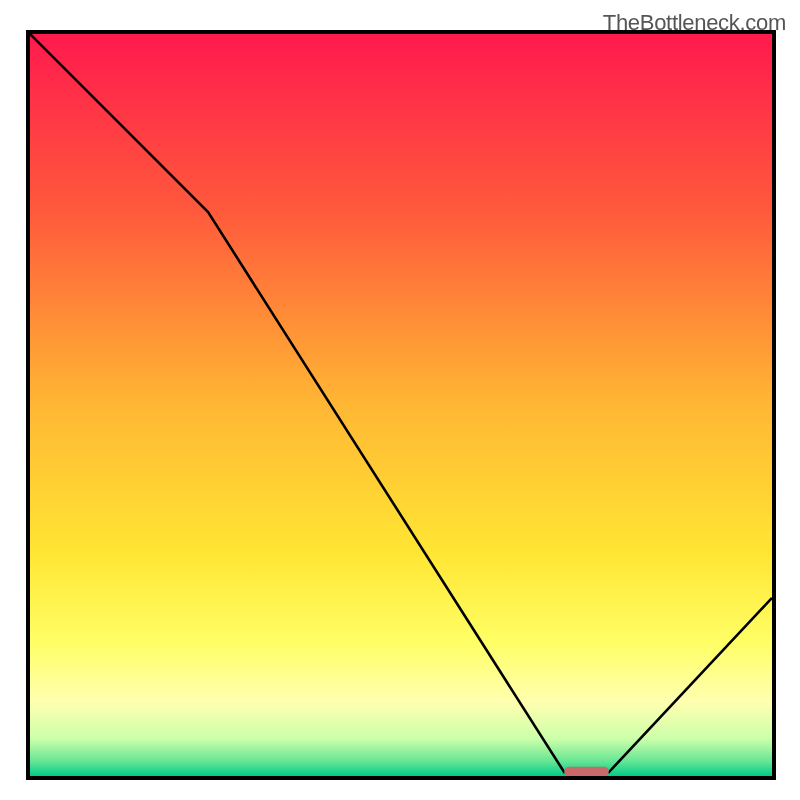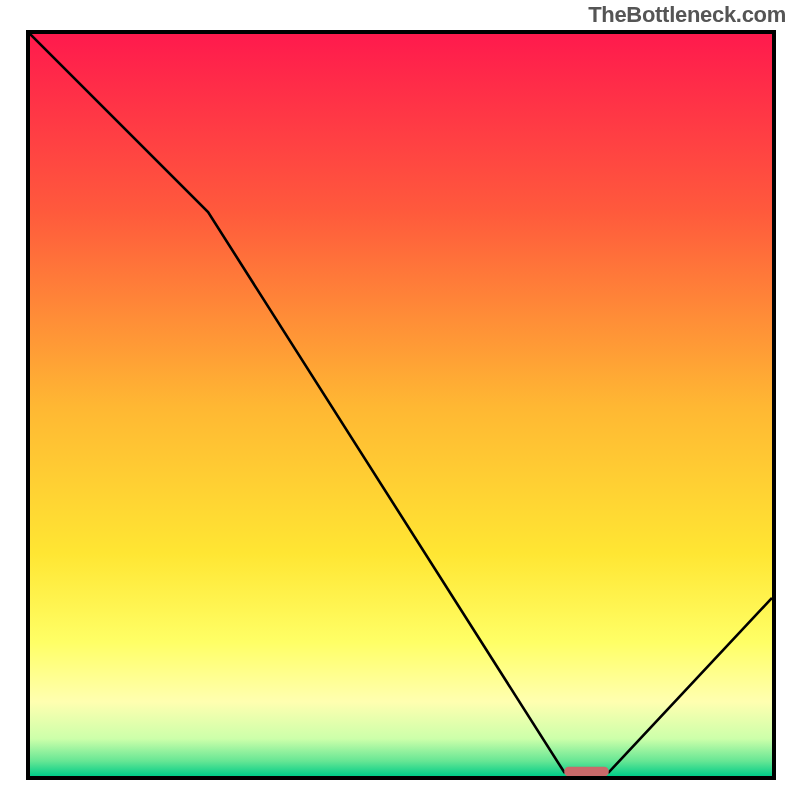--- a/index.html
+++ b/index.html
@@ -6,24 +6,24 @@
     margin: 0;
     padding: 0;
     width: 800px;
     height: 800px;
     background: #ffffff;
     font-family: Arial, Helvetica, sans-serif;
     position: relative;
   }
   .watermark {
     position: absolute;
-    top: 2px;
+    top: 10px;
     right: 14px;
     font-size: 22px;
-    font-weight: bold;
+    font-weight: normal;
     color: #555555;
     letter-spacing: -0.3px;
   }
   .plot {
     position: absolute;
     left: 26px;
     top: 30px;
     width: 750px;
     height: 750px;
     border: 4px solid #000000;

